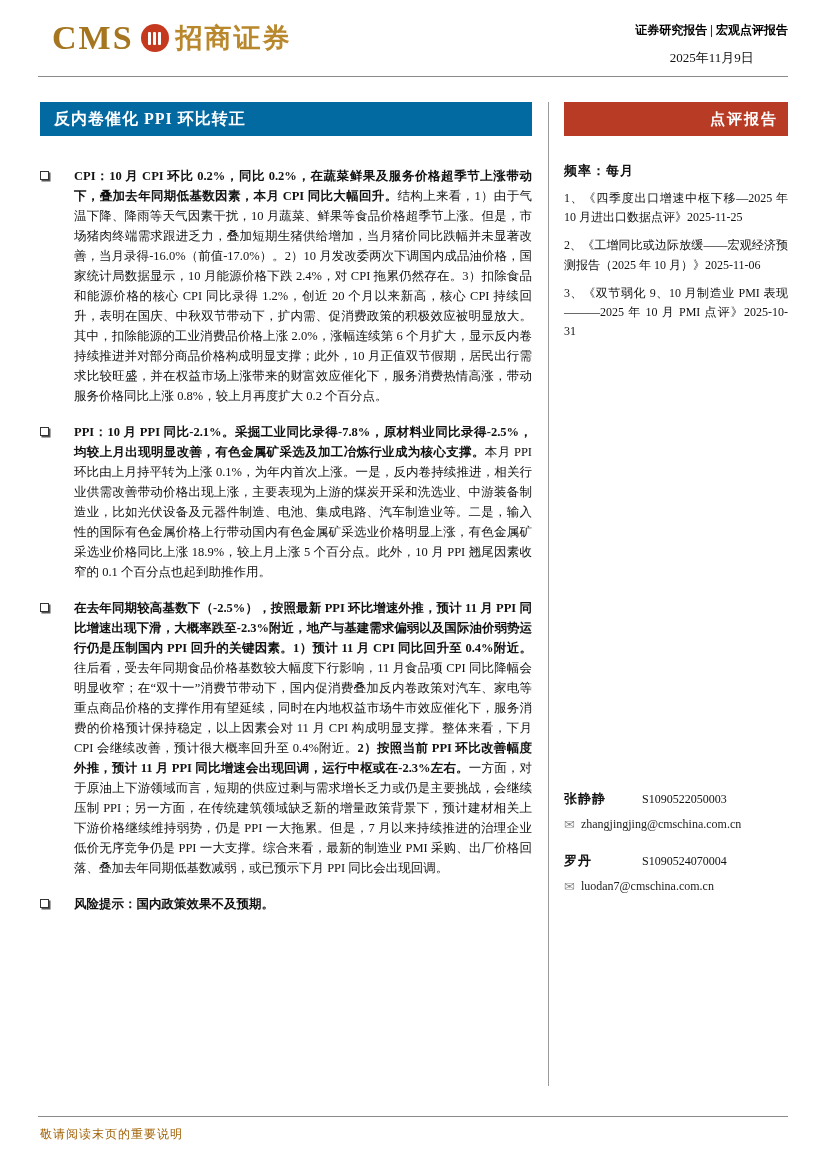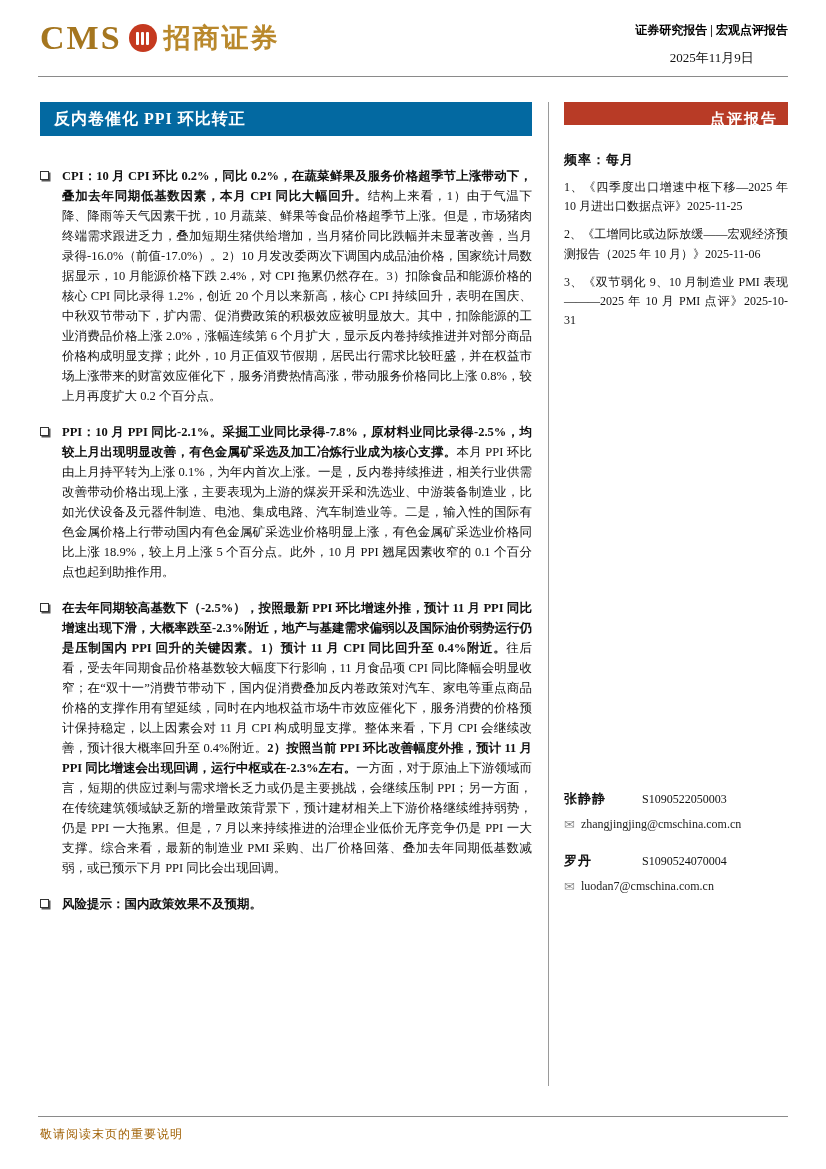--- a/index.html
+++ b/index.html
@@ -2,21 +2,21 @@
 <html><head>
 <meta charset="utf-8">
 <style>
   * { margin:0; padding:0; box-sizing:border-box; }
   html,body { background:#ffffff; }
   .page {
     position:relative; width:826px; height:1169px; background:#fff;
     font-family:"Liberation Serif", serif; color:#111; margin:0 auto; overflow:hidden;
   }
   
-  .header { position:absolute; left:40px; right:38px; top:18px; height:52px;
+  .header { position:absolute; left:52px; right:38px; top:18px; height:52px;
             display:flex; justify-content:space-between; align-items:flex-start; }
   .logo { display:flex; align-items:center; gap:7px; }
   .logo-cms { font-size:34px; font-weight:bold; color:#a5761f; letter-spacing:2px; line-height:40px; }
   .logo-circle { width:28px; height:28px; border-radius:50%; background:#c5391f;
                  display:inline-flex; align-items:center; justify-content:center; gap:2px; }
   .logo-circle i { display:block; width:3px; height:13px; background:#fff; border-radius:1px; }
   .logo-cn { font-size:27px; font-weight:bold; color:#b9882c; letter-spacing:2px; }
   .header-right { text-align:center; padding-top:4px; }
   .header-right .type { font-size:12px; color:#000; font-weight:bold; }
   .header-right .date { font-size:13px; margin-top:10px; }
@@ -27,29 +27,29 @@
   .vline { position:absolute; left:548px; top:102px; width:1px; height:984px; background:#9a9a9a; }
   .aside { position:absolute; left:564px; top:102px; width:224px; }
 
   
   .title-banner { background:#0369a1; color:#fff; font-weight:bold; font-size:16px;
                   height:34px; line-height:18px; padding:8px 14px; letter-spacing:1px; }
   .subtitle { color:#b83b26; font-weight:bold; font-size:15px; margin:17px 0 0 34px; letter-spacing:1px; }
 
   
   .body-text { margin-top:30px; }
-  .para { display:flex; gap:13px; margin-bottom:16px; }
+  .para { display:flex; gap:25px; margin-bottom:16px; }
   .bullet { flex:0 0 auto; width:9px; height:9px; border:1.3px solid #333;
             box-shadow:1.5px 1.5px 0 #555; margin-top:5px; background:#fff; }
   .para p { flex:1; font-size:12.5px; line-height:1.6; text-align:justify; color:#111; }
   .para p b { font-weight:bold; }
 
   
   .badge { background:#b83b26; color:#fff; font-weight:bold; font-size:15px;
-           text-align:right; height:23px; line-height:18px; padding:8px 10px; letter-spacing:2px; }
+           text-align:right; height:34px; line-height:18px; padding:8px 10px; letter-spacing:2px; }
   .freq { margin-top:26px; font-size:13px; font-weight:bold; letter-spacing:1px; }
   .related-title { margin-top:26px; color:#c4501e; font-weight:bold; font-size:13px; letter-spacing:1px; }
   .related-item { margin-top:9px; font-size:12px; line-height:1.6; text-align:justify; color:#111; }
   .analysts { position:absolute; top:688px; left:0; width:100%; }
   .analyst { margin-bottom:20px; }
   .analyst .row1 { display:flex; align-items:baseline; }
   .analyst .name { font-weight:bold; font-size:13px; width:78px; letter-spacing:1px; }
   .analyst .cert { font-size:12px; }
   .email-row { display:flex; align-items:center; gap:6px; margin-top:9px; }
   .mail-icon { color:#8a8a8a; font-size:13px; line-height:1; }

